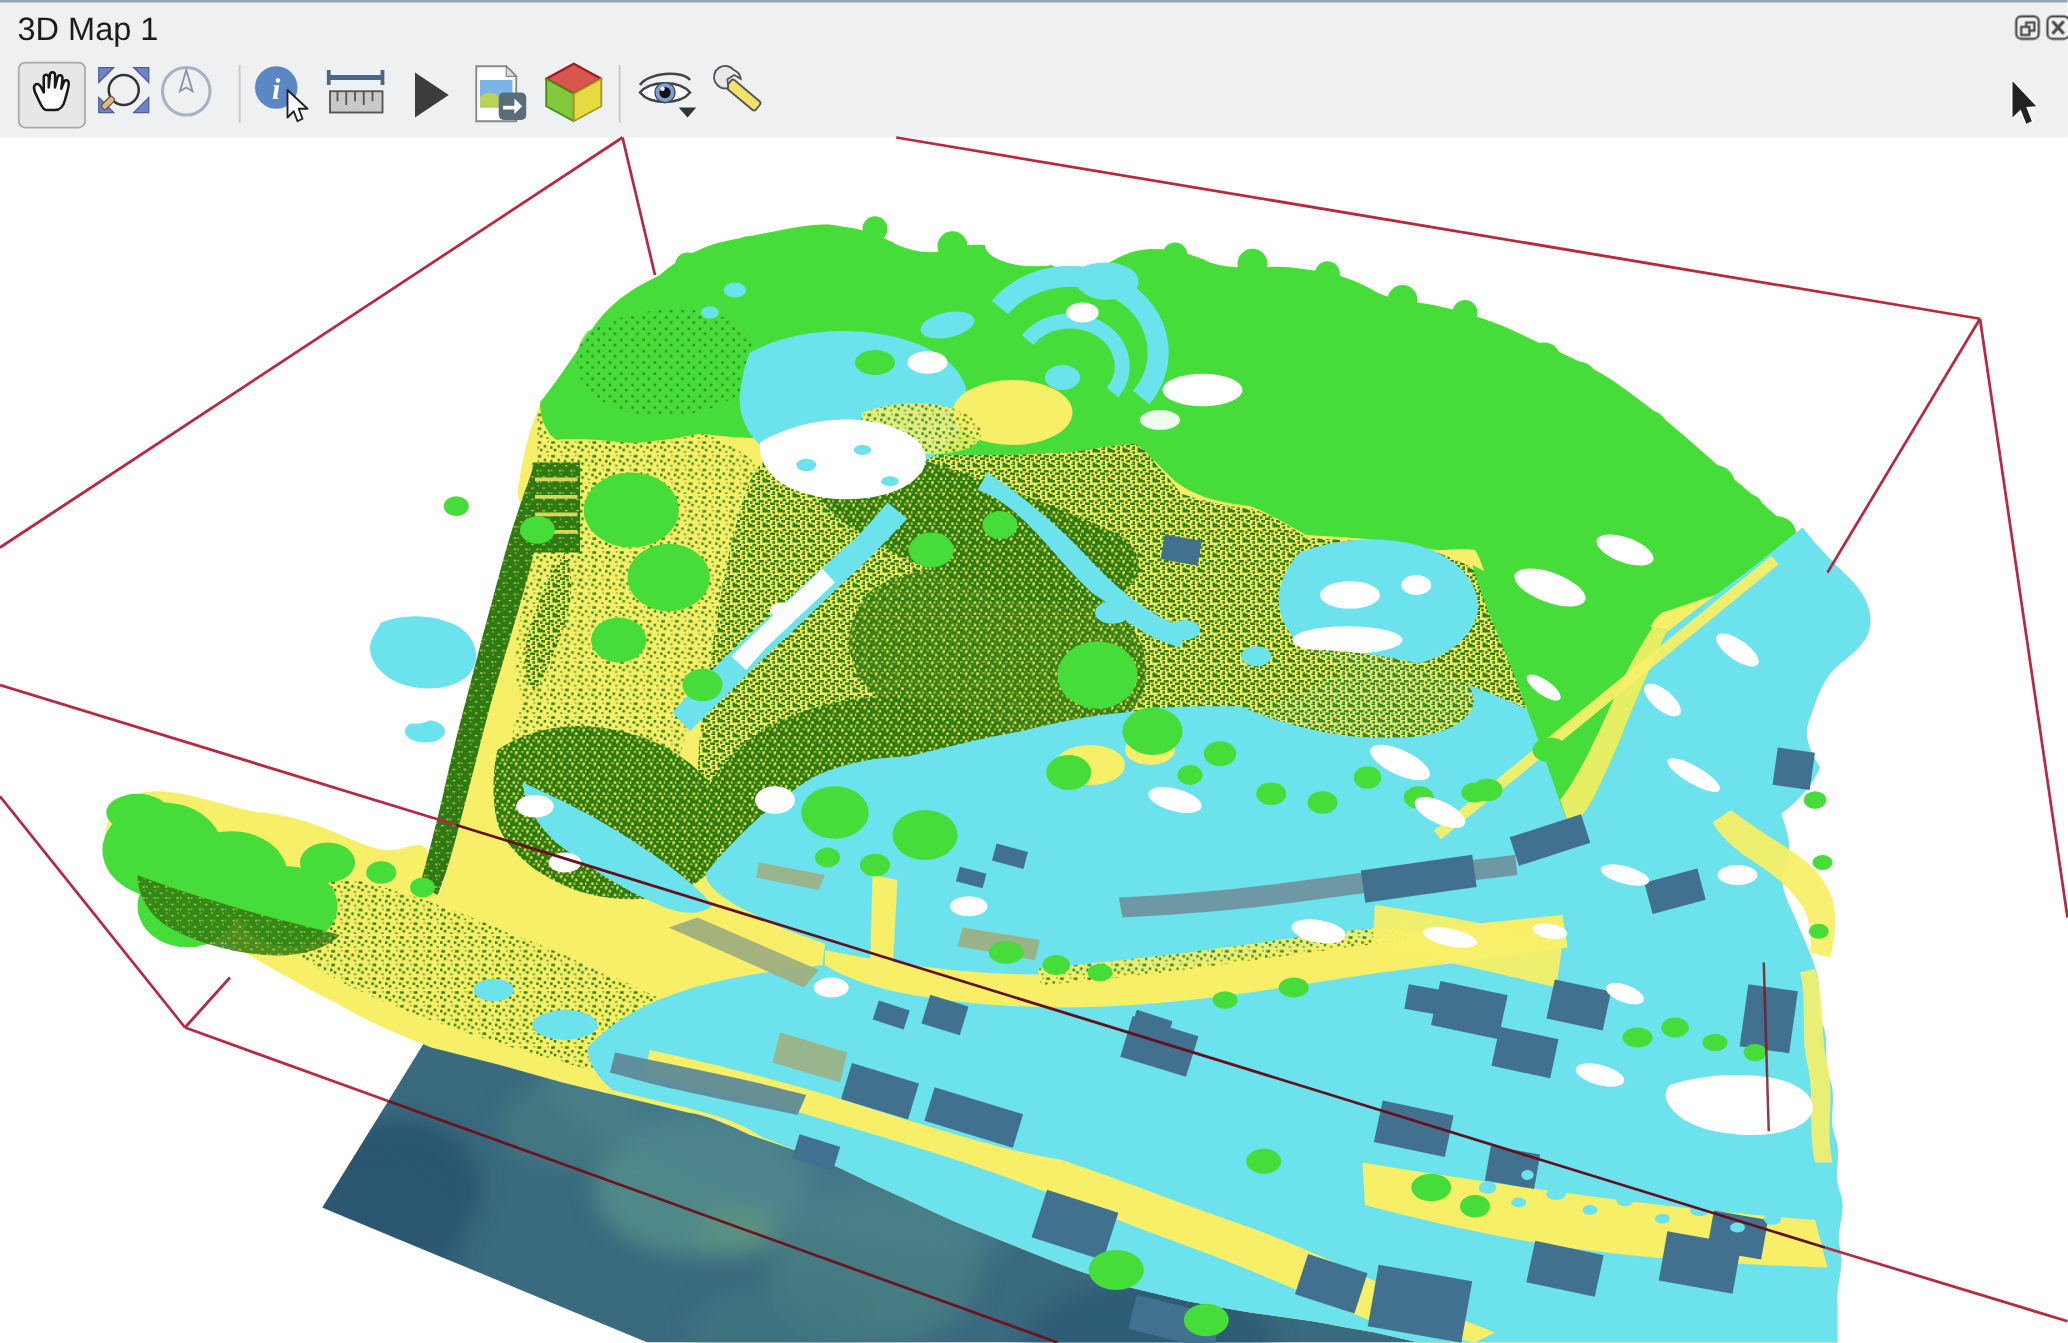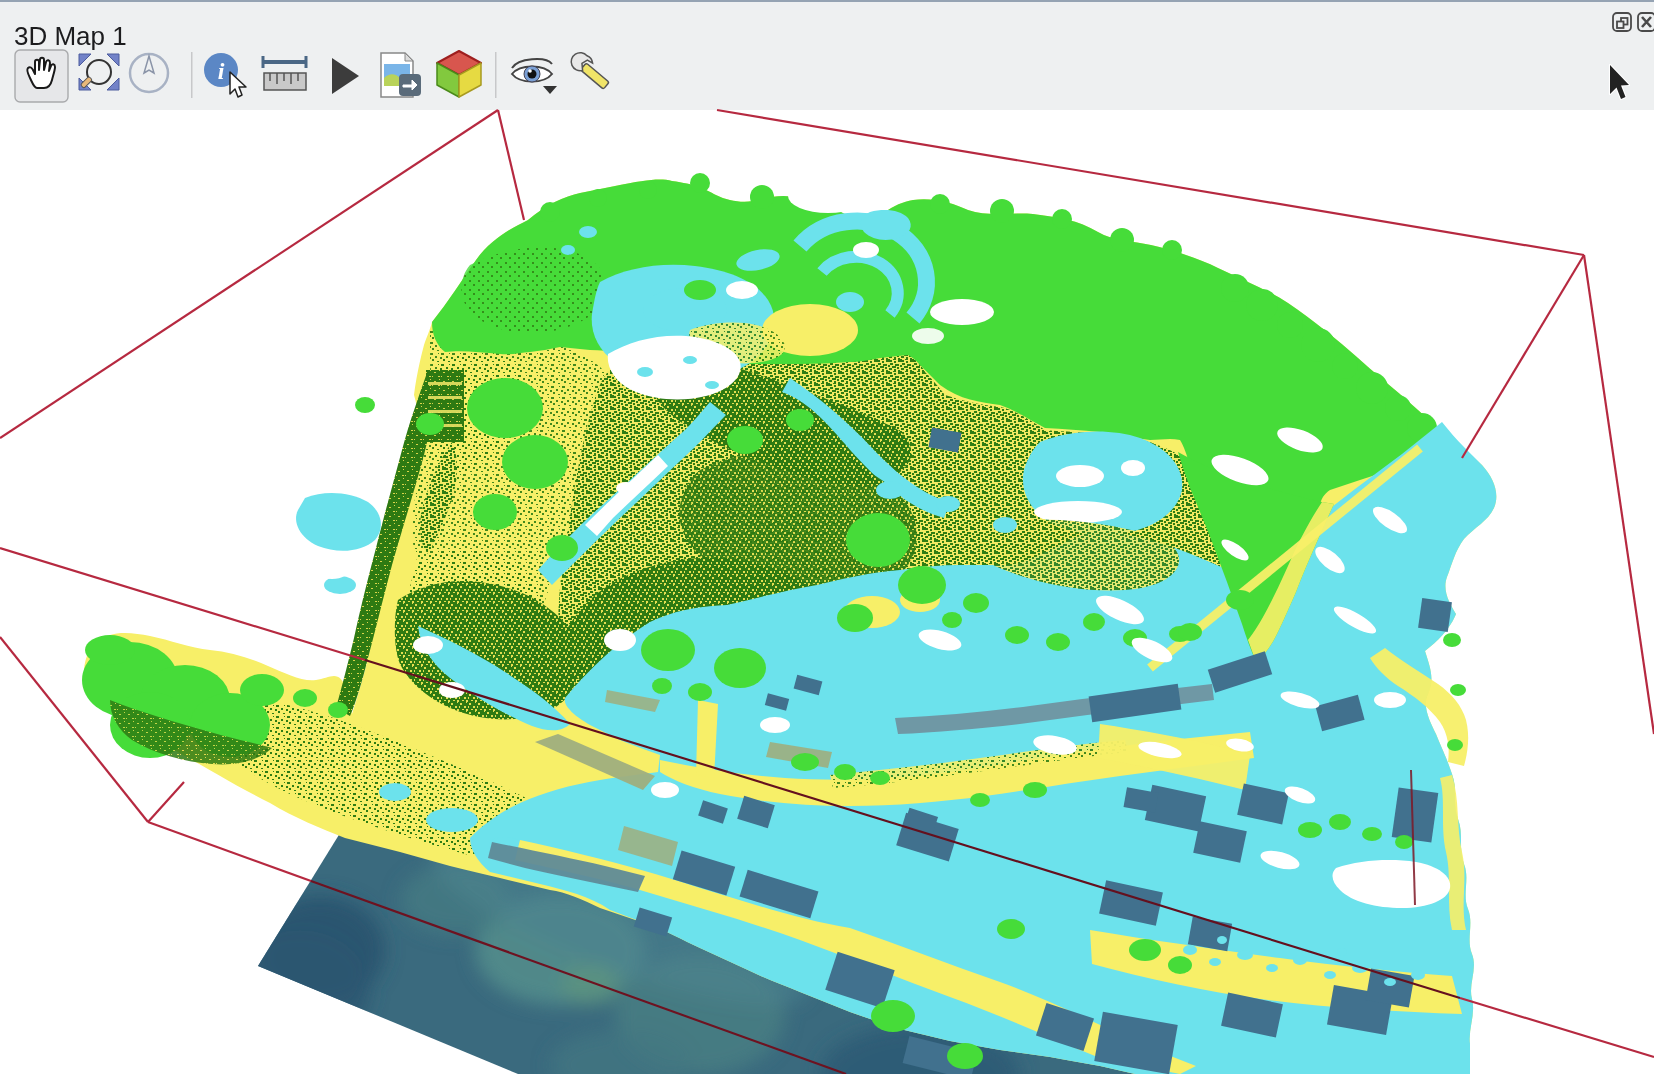--- a/index.html
+++ b/index.html
@@ -1,19 +1,19 @@
 <!DOCTYPE html>
 <html><head>
 <meta charset="utf-8">
 <style>
   html,body{margin:0;padding:0;}
   body{width:1654px;height:1074px;overflow:hidden;background:#fff;font-family:"Liberation Sans",sans-serif;}
   #chrome{position:absolute;left:0;top:0;width:1654px;height:110px;background:#eef0f1;}
   #topedge{position:absolute;left:0;top:0;width:1654px;height:2px;background:#95a3b3;}
-  #title{position:absolute;left:14px;top:21px;font-size:26px;color:#1c1c1e;filter:blur(0.5px);}
+  #title{position:absolute;left:14px;top:8px;font-size:26px;color:#1c1c1e;filter:blur(0.5px);}
   #scene{position:absolute;left:0;top:0;filter:blur(0.6px);}
 </style>
 </head>
 <body>
 <div id="chrome"></div>
 <div id="topedge"></div>
 <div id="title">3D Map 1</div>
 <svg id="scene" width="1654" height="1074" viewBox="0 0 1654 1074">
 <defs>
   <pattern id="spk" width="12" height="12" patternUnits="userSpaceOnUse">

